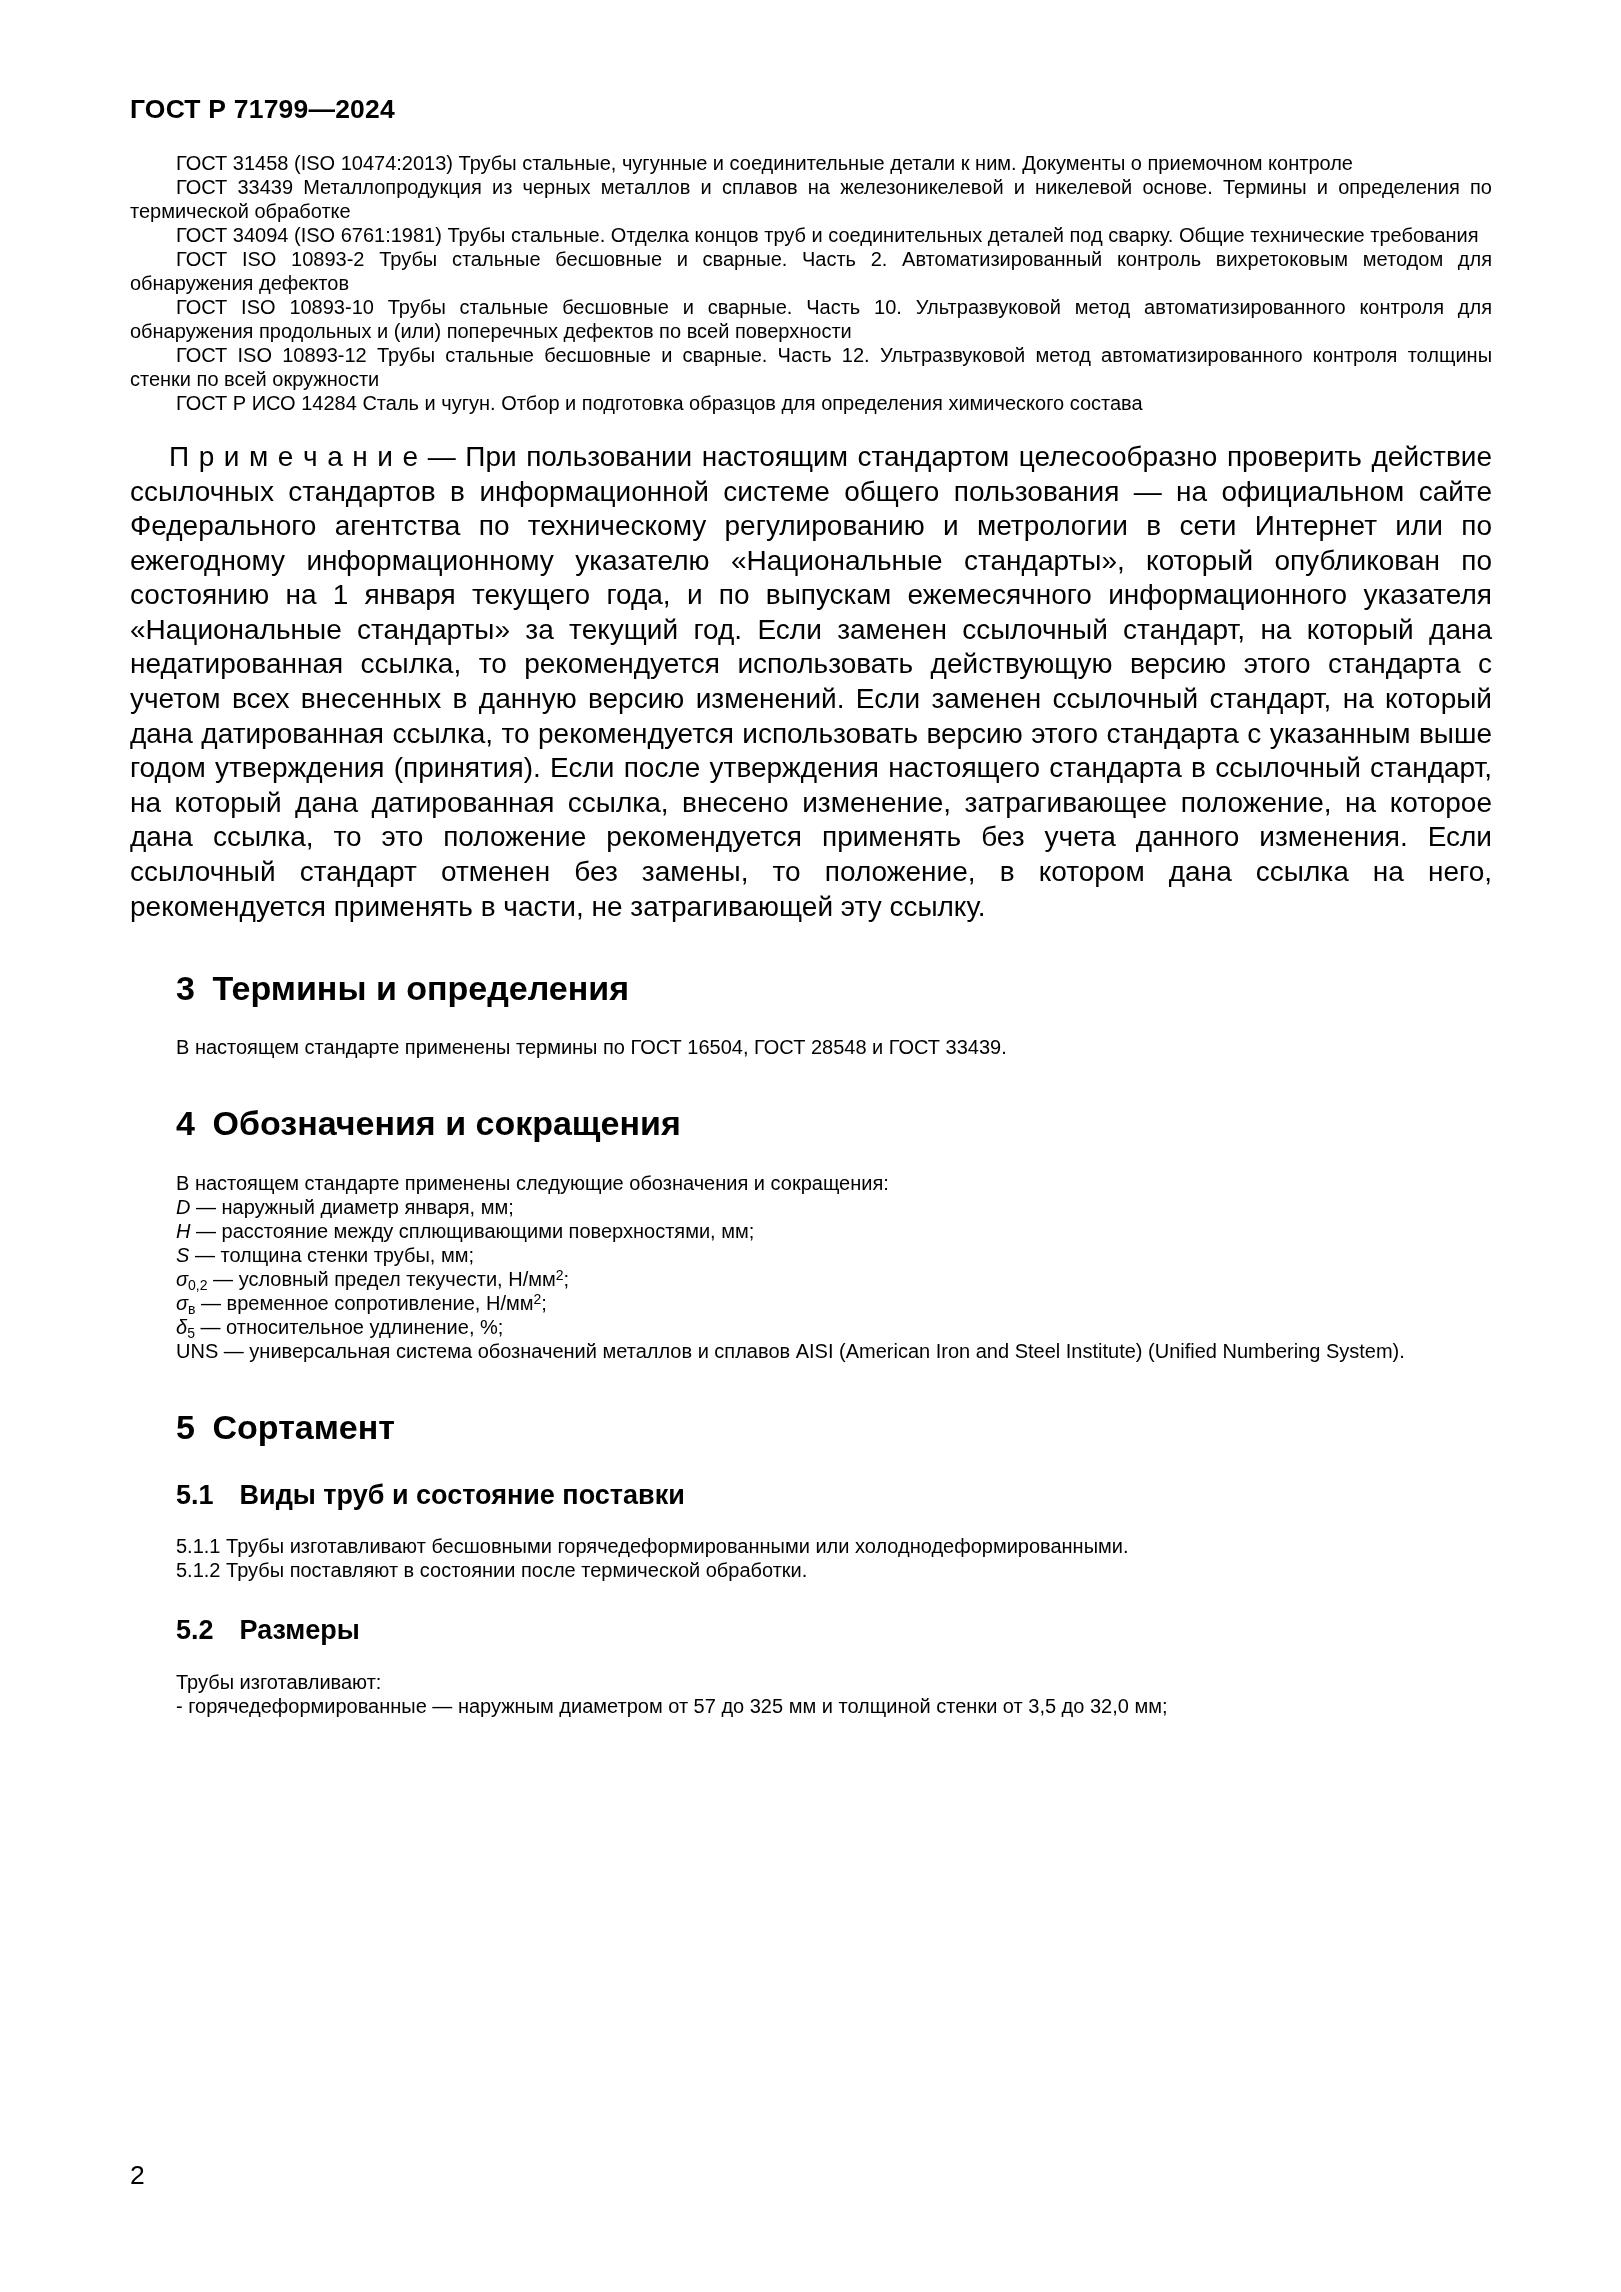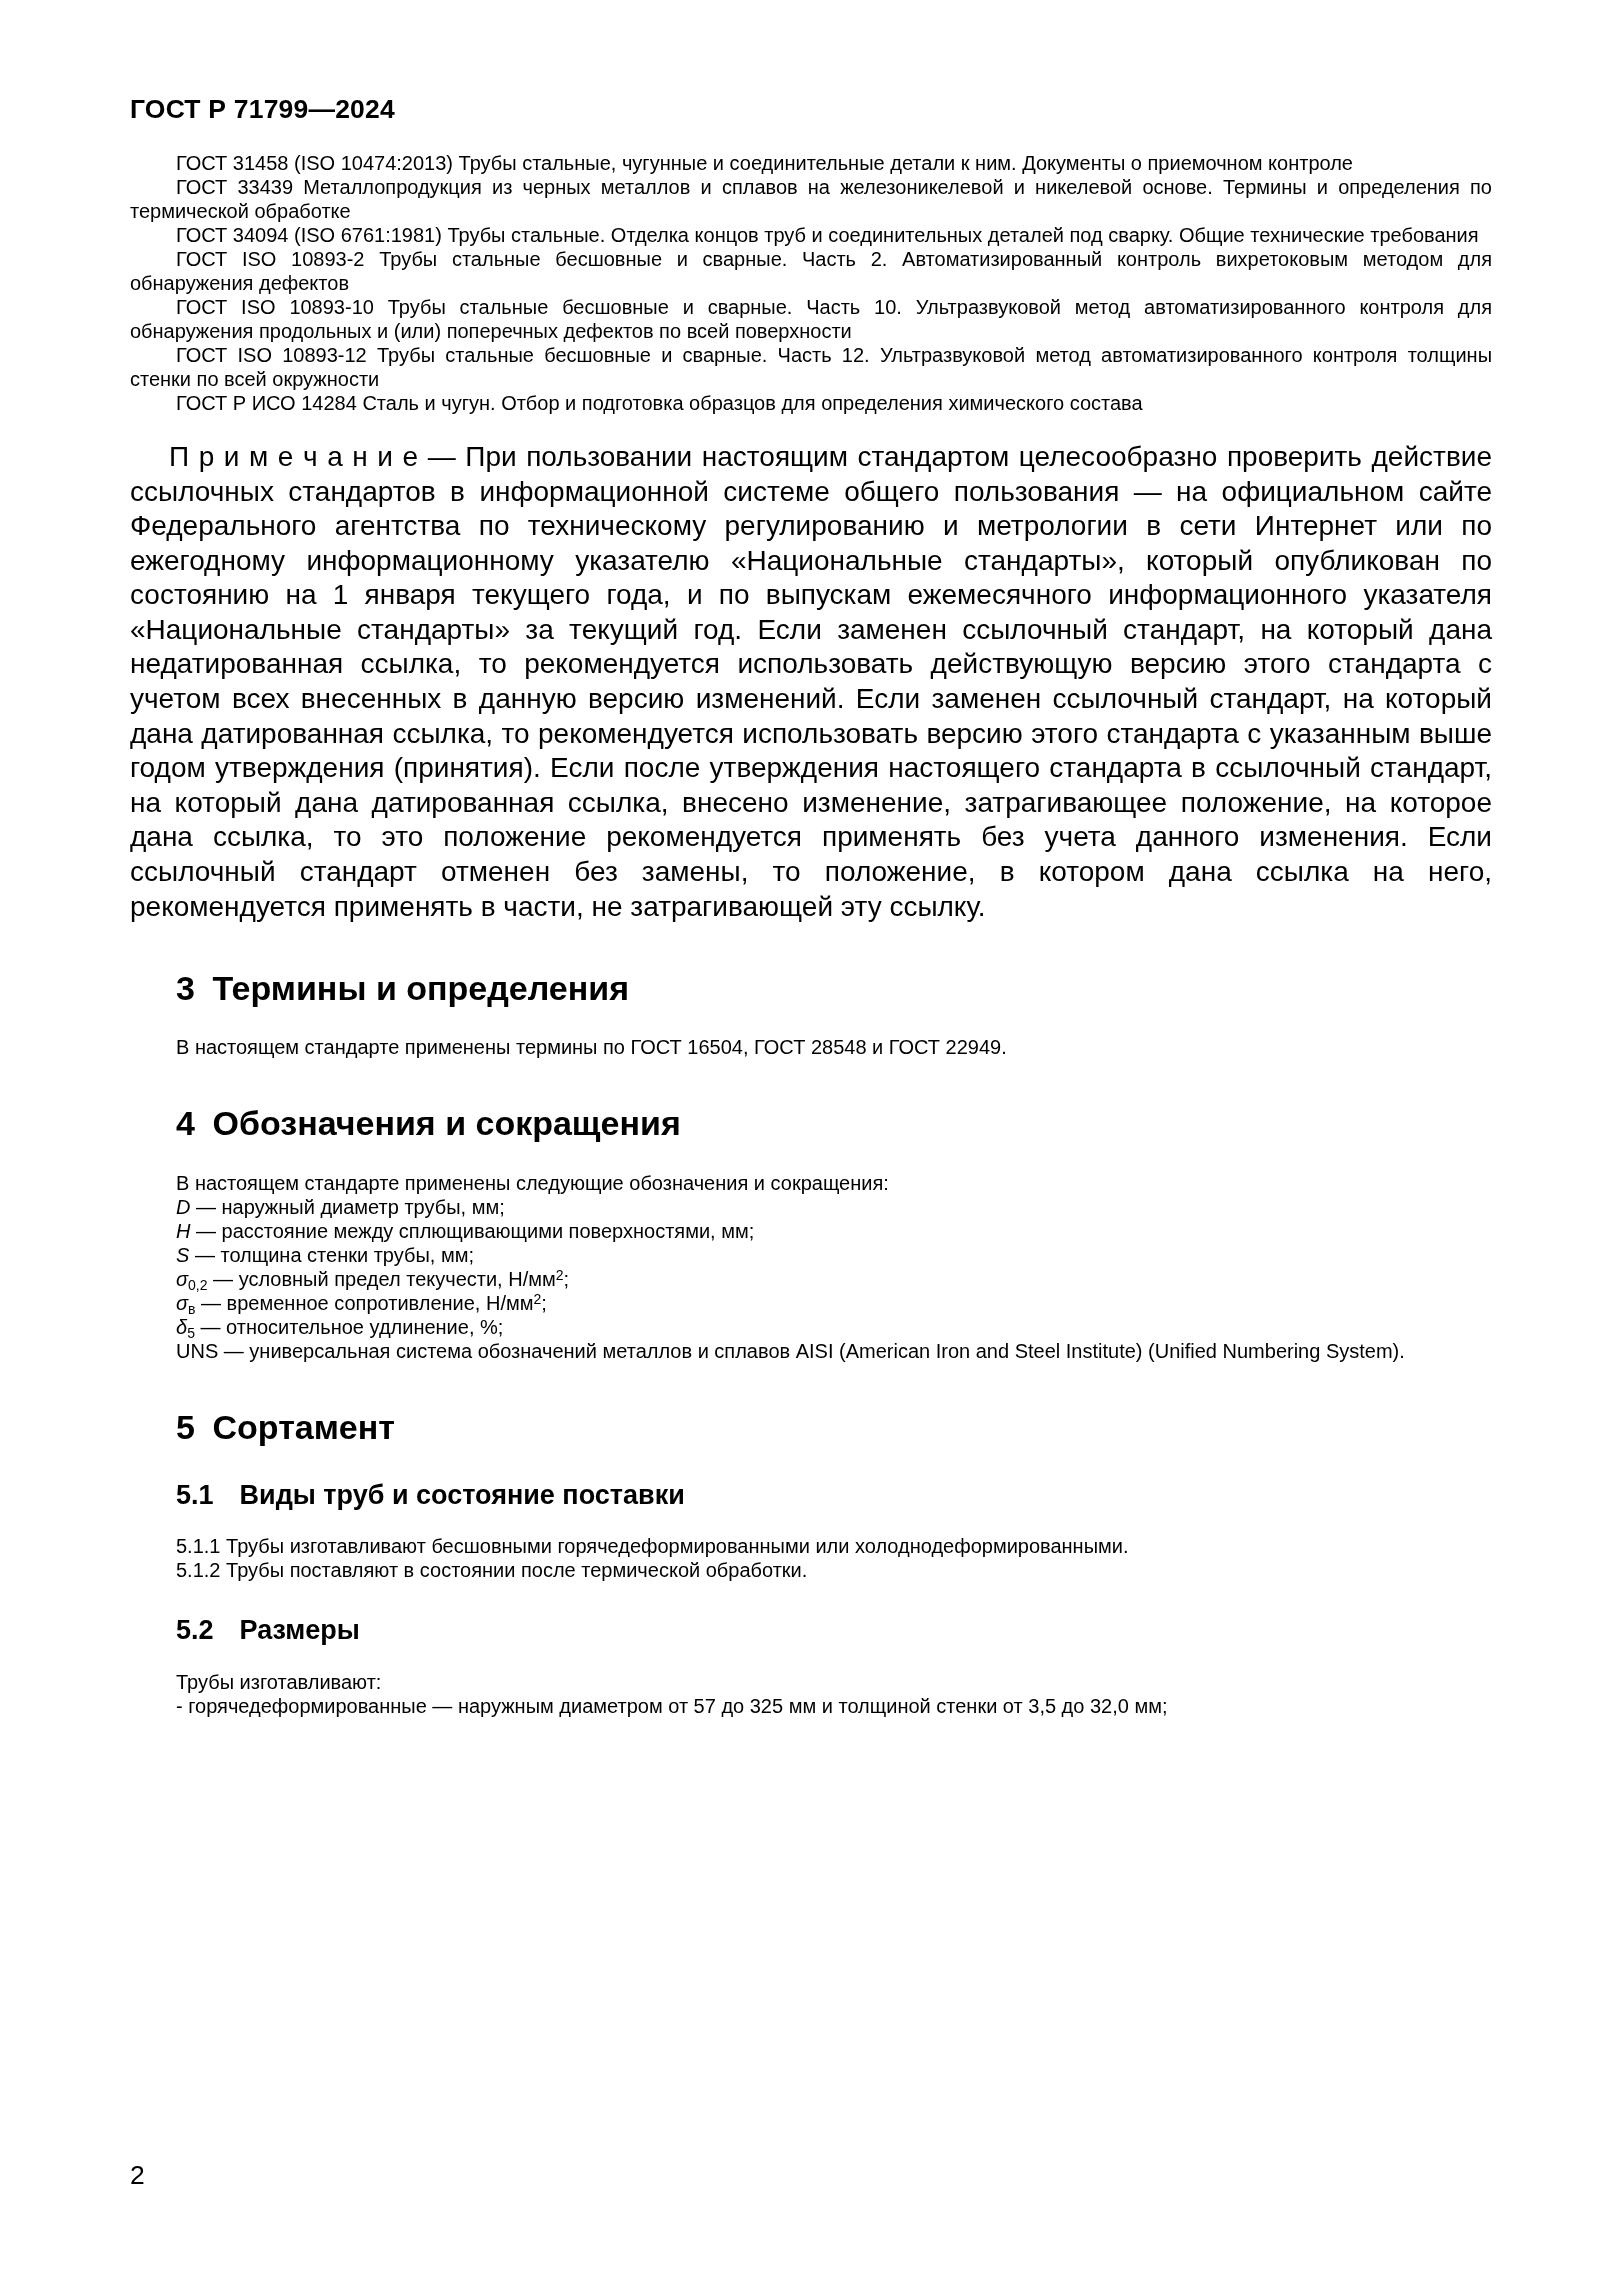--- a/index.html
+++ b/index.html
@@ -73,26 +73,26 @@
     <p class="body ind">ГОСТ 34094 (ISO 6761:1981) Трубы стальные. Отделка концов труб и соединительных деталей под сварку. Общие технические требования</p>
     <p class="body ind">ГОСТ ISO 10893-2 Трубы стальные бесшовные и сварные. Часть 2. Автоматизированный контроль вихретоковым методом для обнаружения дефектов</p>
     <p class="body ind">ГОСТ ISO 10893-10 Трубы стальные бесшовные и сварные. Часть 10. Ультразвуковой метод автоматизированного контроля для обнаружения продольных и (или) поперечных дефектов по всей поверхности</p>
     <p class="body ind">ГОСТ ISO 10893-12 Трубы стальные бесшовные и сварные. Часть 12. Ультразвуковой метод автоматизированного контроля толщины стенки по всей окружности</p>
     <p class="body ind">ГОСТ Р ИСО 14284 Сталь и чугун. Отбор и подготовка образцов для определения химического состава</p>
   </section>
 
   <p class="note">П р и м е ч а н и е — При пользовании настоящим стандартом целесообразно проверить действие ссылочных стандартов в информационной системе общего пользования — на официальном сайте Федерального агентства по техническому регулированию и метрологии в сети Интернет или по ежегодному информационному указателю «Национальные стандарты», который опубликован по состоянию на 1 января текущего года, и по выпускам ежемесячного информационного указателя «Национальные стандарты» за текущий год. Если заменен ссылочный стандарт, на который дана недатированная ссылка, то рекомендуется использовать действующую версию этого стандарта с учетом всех внесенных в данную версию изменений. Если заменен ссылочный стандарт, на который дана датированная ссылка, то рекомендуется использовать версию этого стандарта с указанным выше годом утверждения (принятия). Если после утверждения настоящего стандарта в ссылочный стандарт, на который дана датированная ссылка, внесено изменение, затрагивающее положение, на которое дана ссылка, то это положение рекомендуется применять без учета данного изменения. Если ссылочный стандарт отменен без замены, то положение, в котором дана ссылка на него, рекомендуется применять в части, не затрагивающей эту ссылку.</p>
 
   <h2 class="h2"><span>3</span><span class="htitle">Термины и определения</span></h2>
-  <p class="body ind">В настоящем стандарте применены термины по ГОСТ 16504, ГОСТ 28548 и ГОСТ 22949.</p>
+  <p class="body ind">В настоящем стандарте применены термины по ГОСТ 16504, ГОСТ 28548 и ГОСТ 33439.</p>
 
   <h2 class="h2"><span>4</span><span class="htitle">Обозначения и сокращения</span></h2>
   <p class="body ind">В настоящем стандарте применены следующие обозначения и сокращения:</p>
 
-  <p class="body ind"><span class="term">D</span><sub></sub><span> — наружный диаметр трубы, мм;</span><sup></sup><span></span></p>
+  <p class="body ind"><span class="term">D</span><sub></sub><span> — наружный диаметр января, мм;</span><sup></sup><span></span></p>
   <p class="body ind"><span class="term">H</span><sub></sub><span> — расстояние между сплющивающими поверхностями, мм;</span><sup></sup><span></span></p>
   <p class="body ind"><span class="term">S</span><sub></sub><span> — толщина стенки трубы, мм;</span><sup></sup><span></span></p>
   <p class="body ind"><span class="term">σ</span><sub>0,2</sub><span> — условный предел текучести, Н/мм</span><sup>2</sup><span>;</span></p>
   <p class="body ind"><span class="term">σ</span><sub>в</sub><span> — временное сопротивление, Н/мм</span><sup>2</sup><span>;</span></p>
   <p class="body ind"><span class="term">δ</span><sub>5</sub><span> — относительное удлинение, %;</span><sup></sup><span></span></p>
 
   <p class="body ind">UNS — универсальная система обозначений металлов и сплавов AISI (American Iron and Steel Institute) (Unified Numbering System).</p>
 
   <h2 class="h2"><span>5</span><span class="htitle">Сортамент</span></h2>
 

